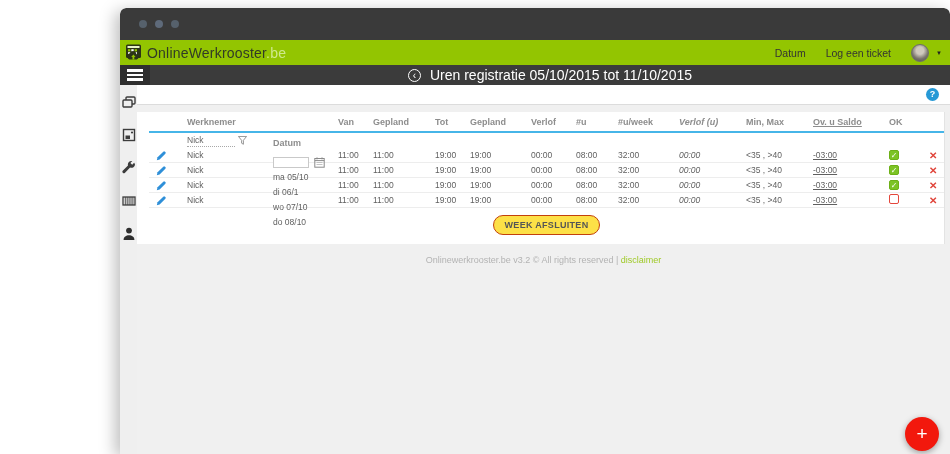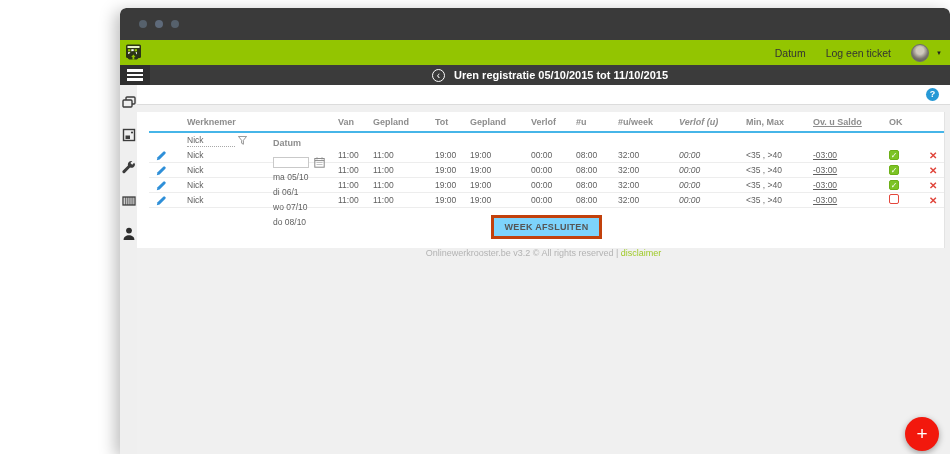--- a/index.html
+++ b/index.html
@@ -26,21 +26,21 @@
   .caret { font-size:6px; color:#222; margin-left:7px; margin-right:2px; }
 
   
   .titlebar { height:20px; background:#3b3b3b; display:flex; }
   .hamburger { width:30px; height:20px; background:#2f2f2f; display:flex; flex-direction:column;
                justify-content:center; align-items:center; gap:2px; cursor:pointer; }
   .hamburger i { display:block; width:16px; height:2.5px; background:#fff; }
   .title-center { flex:1; display:flex; align-items:center; justify-content:center; gap:9px; }
   .back-btn { width:13px; height:13px; border:1px solid #fff; border-radius:50%; color:#fff;
               font-size:10px; line-height:11px; text-align:center; cursor:pointer; }
-  .title { color:#fff; font-size:11px; font-weight:bold; }
+  .title { color:#fff; font-size:14px; font-weight:normal; }
 
   
   .app-body { display:flex; height:369px; }
   .sidebar { width:30px; background:#efefef; display:flex; flex-direction:column; align-items:center;
              padding-top:9px; gap:17px; }
   .side-ic { width:16px; height:16px; cursor:pointer; }
   .main { flex:1; background:#f0f0f0; display:flex; flex-direction:column; position:relative; }
   .toolbar { height:20px; background:#fff; border-bottom:1px solid #dcdcdc; display:flex;
              align-items:center; justify-content:flex-end; padding-right:11px; }
   .help-icon { width:13px; height:13px; border-radius:50%; background:#2699d6; color:#fff;
@@ -65,25 +65,25 @@
   .funnel { width:9px; height:9px; margin-left:3px; cursor:pointer; }
   .dt-wrap { display:flex; align-items:center; }
   .dt-input { width:36px; height:11px; border:1px solid #c9c9c9; background:#fff; outline:none; font-size:8px; }
   .cal-ic { width:11px; height:11px; margin-left:5px; cursor:pointer; }
   .cb { width:10px; height:10px; border-radius:2px; display:inline-block; font-size:8px;
         line-height:10px; text-align:center; cursor:pointer; }
   .cb.checked { background:#7cc325; color:#fff; border:1px solid #6db017; }
   .cb.unchecked { background:#fff; border:1.5px solid #e4473c; }
   .x-icon { color:#e0443a; font-weight:bold; font-size:10px; cursor:pointer; }
   .btnrow { display:flex; justify-content:center; padding:7px 0 9px; }
-  .week-btn { background:#7dd3fc; border:3px solid #c2410c; border-radius:0; font-size:9px;
+  .week-btn { background:#fde047; border:1px solid #c2410c; border-radius:10px; font-size:9px;
               font-weight:bold; color:#555; padding:4px 11px; letter-spacing:.3px; cursor:pointer;
               font-family:"Liberation Sans", sans-serif; }
 
-  .footer { text-align:center; font-size:9px; color:#b3b3b3; }
+  .footer { text-align:center; font-size:9px; color:#b3b3b3; margin-top:11px; }
   .footer .link { color:#9fc927; cursor:pointer; }
 
   .fab { position:absolute; right:11px; bottom:3px; width:34px; height:34px; border-radius:50%;
          background:#f2180d; color:#fff; font-size:19px; display:flex; align-items:center;
          justify-content:center; box-shadow:0 2px 6px rgba(0,0,0,.35); cursor:pointer; }
 </style>
 </head>
 <body>
 
 <div class="window">
@@ -102,20 +102,21 @@
         <rect x="4" y="6.2" width="2.4" height="2.2"></rect>
           <rect x="7.3" y="6.2" width="2.4" height="2.2" fill="#fff"></rect>
           <rect x="10.6" y="6.2" width="2.4" height="2.2"></rect>
         <rect x="4" y="9.2" width="2.4" height="2.2" fill="#fff"></rect>
           <rect x="7.3" y="9.2" width="2.4" height="2.2"></rect>
           <rect x="10.6" y="9.2" width="2.4" height="2.2" fill="#fff"></rect>
       </g>
       <path d="M3.5 14.5a3.2 3.2 0 0 1 2.3-4.3 3.6 3.6 0 0 1 6.8 1.2 2.6 2.6 0 0 1 .2 5H5.3a2.8 2.8 0 0 1-1.8-1.9z" fill="#2b3317"></path>
       <path d="M8.5 16.5v-2.4h-1.3l2.2-2.5 2.2 2.5h-1.3v2.4z" fill="#93c501"></path>
     </svg>
+    <span class="brand"><b>OnlineWerkrooster</b><span class="brand-suffix">.be</span></span>
     <span class="flex1"></span>
     <span class="hdr-link">Datum</span>
     <span class="hdr-link">Log een ticket</span>
     <span class="avatar"></span>
     <span class="caret">▼</span>
   </div>
 
   <div class="titlebar">
     <div class="hamburger">
         <i></i>

